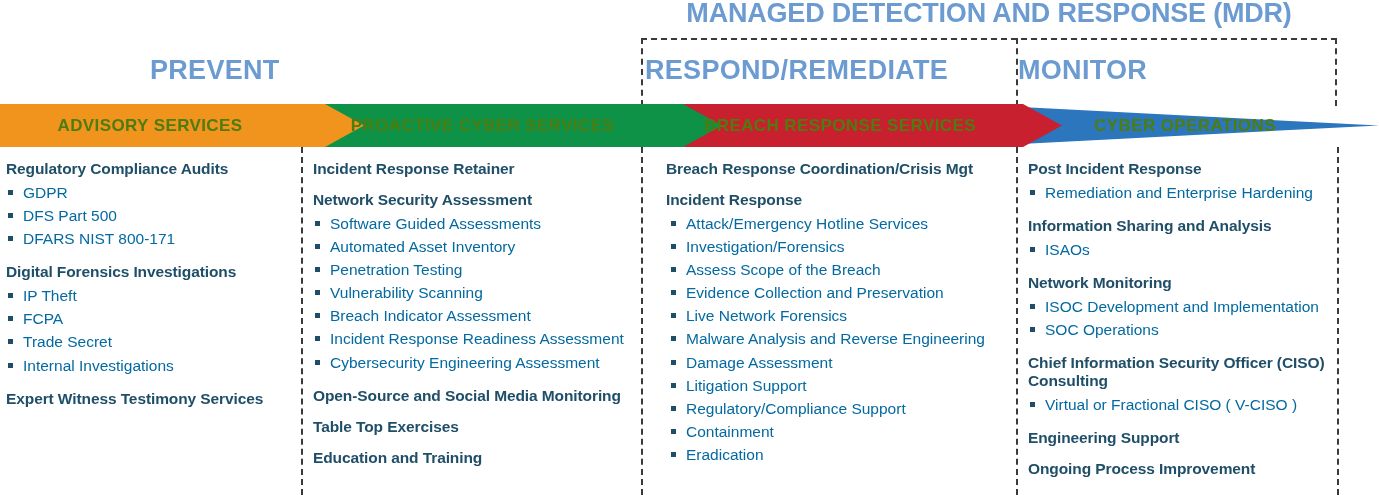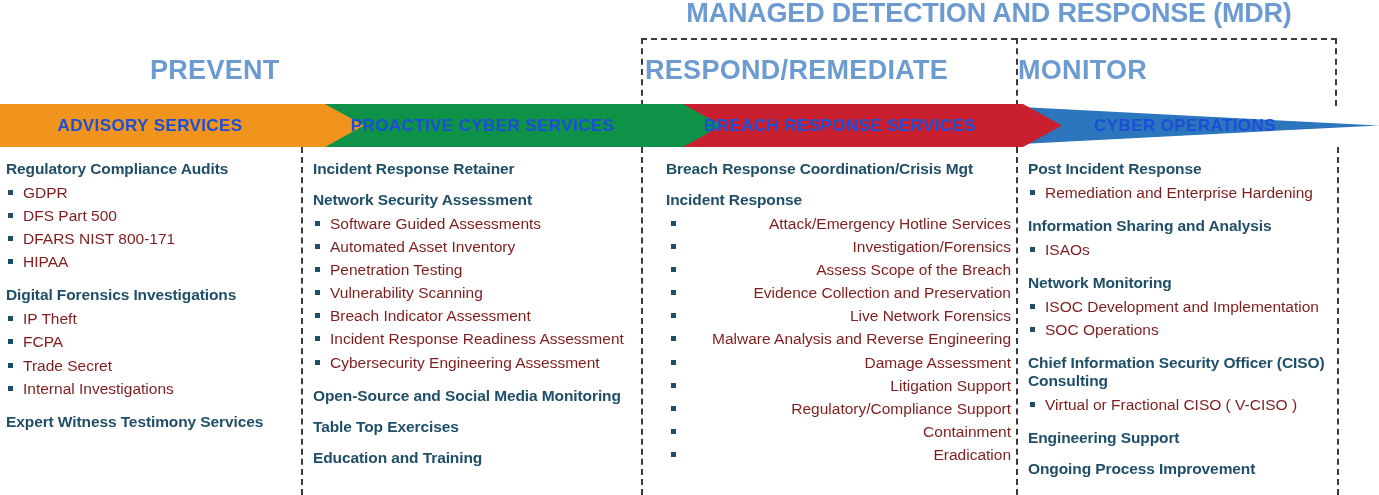--- a/index.html
+++ b/index.html
@@ -76,21 +76,21 @@
     width: 1379px;
     height: 43px;
   }
   .banner svg { display: block; }
   .banner-text {
     position: absolute;
     top: 104px;
     height: 43px;
     line-height: 43px;
     text-align: center;
-    color: #1d4ed8;
+    color: #4d7c0f;
     font-size: 17px;
     font-weight: bold;
     letter-spacing: 0.4px;
     white-space: nowrap;
   }
   .bt-advisory  { left: 0px;    width: 300px; }
   .bt-proactive { left: 325px;  width: 315px; }
   .bt-breach    { left: 680px;  width: 320px; }
   .bt-cyber     { left: 1040px; width: 290px; }
 
@@ -131,37 +131,37 @@
   .head.spaced { margin-top: 13px; }
   .head.tight  { margin-top: 8px; }
 
   ul.items {
     list-style: none;
     margin: 0;
     padding: 0;
   }
   ul.items li {
     position: relative;
-    color: #7f1d1d;
+    color: #0369a1;
     font-size: 15.5px;
     line-height: 1.49;
     padding-left: 17px;
     white-space: nowrap;
   }
   ul.items li::before {
     content: "";
     position: absolute;
     left: 2px;
     top: 9px;
     width: 5px;
     height: 5px;
     background: #1F4E68;
   }
   
-  .col3 ul.items li { padding-left: 20px; text-align: right; }
+  .col3 ul.items li { padding-left: 20px; }
   .col3 ul.items li::before { left: 5px; }
 </style>
 </head>
 <body>
 
 <div id="canvas">
 
   <div class="mdr-title">MANAGED DETECTION AND RESPONSE (MDR)</div>
 
   <div class="mdr-box"></div>
@@ -190,21 +190,20 @@
   <div class="col-sep sep3"></div>
   <div class="col-sep sep4"></div>
 
   <div class="col col1">
       <div class="grp">
         <div class="head tight">Regulatory Compliance Audits</div>
         <ul class="items">
           <li>GDPR</li>
           <li>DFS Part 500</li>
           <li>DFARS NIST 800-171</li>
-          <li>HIPAA</li>
         </ul>
       </div>
       <div class="grp">
         <div class="head spaced">Digital Forensics Investigations</div>
         <ul class="items">
           <li>IP Theft</li>
           <li>FCPA</li>
           <li>Trade Secret</li>
           <li>Internal Investigations</li>
         </ul>

